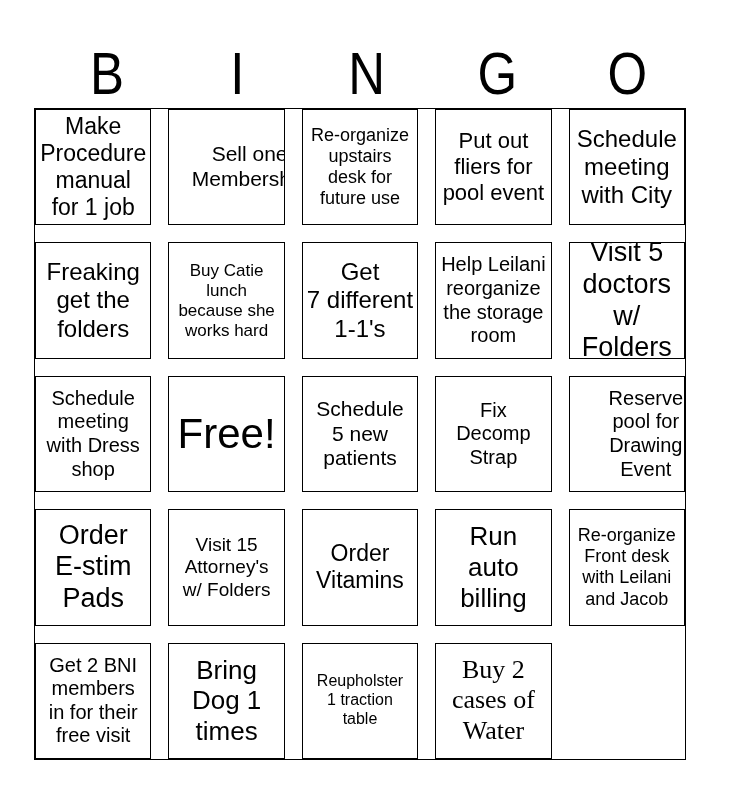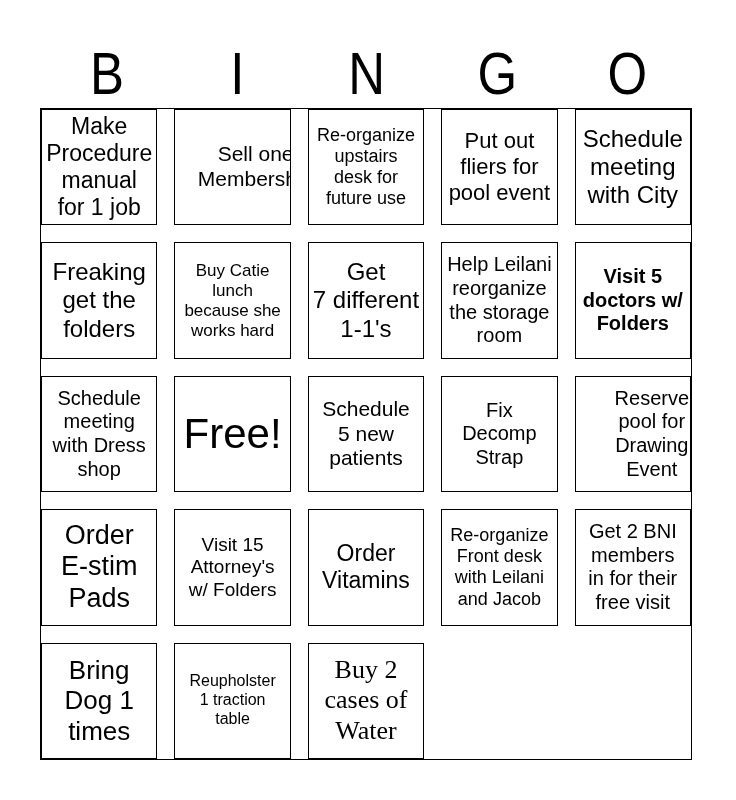--- a/index.html
+++ b/index.html
@@ -33,21 +33,21 @@
   .letter-slot span {
     display: inline-block;
     font-size: 60px;
     line-height: 1;
     font-weight: 400;
     transform: scaleX(0.85);
     transform-origin: center bottom;
   }
   .card-grid {
     position: absolute;
-    left: 40px;
+    left: 34px;
     top: 108px;
     width: 650px;
     height: 650px;
     display: grid;
     grid-template-columns: repeat(5, 1fr);
     grid-template-rows: repeat(5, 1fr);
     border: 1px solid #000000;
     box-sizing: content-box;
     gap: 17px;
   }
@@ -109,21 +109,21 @@
 lunch
 because she
 works hard</div>
       <div class="cell" style="font-size: 24px;">Get
 7 different
 1-1's</div>
       <div class="cell" style="font-size: 20px;">Help Leilani
 reorganize
 the storage
 room</div>
-      <div class="cell" style="font-size: 20px; font-weight: bold;">Visit 5
+      <div class="cell" style="font-size: 27px;">Visit 5
 doctors w/
 Folders</div>
       <div class="cell" style="font-size: 20px;">Schedule
 meeting
 with Dress
 shop</div>
       <div class="cell" style="font-size: 42px;">Free!</div>
       <div class="cell" style="font-size: 21px;">Schedule
 5 new
 patients</div>
@@ -135,20 +135,23 @@
 Drawing
 Event</div>
       <div class="cell" style="font-size: 27px;">Order
 E-stim
 Pads</div>
       <div class="cell" style="font-size: 19px;">Visit 15
 Attorney's
 w/ Folders</div>
       <div class="cell" style="font-size: 23px;">Order
 Vitamins</div>
+      <div class="cell" style="font-size: 26px;">Run
+auto
+billing</div>
       <div class="cell" style="font-size: 18px;">Re-organize
 Front desk
 with Leilani
 and Jacob</div>
       <div class="cell" style="font-size: 20px;">Get 2 BNI
 members
 in for their
 free visit</div>
       <div class="cell" style="font-size: 26px;">Bring
 Dog 1

